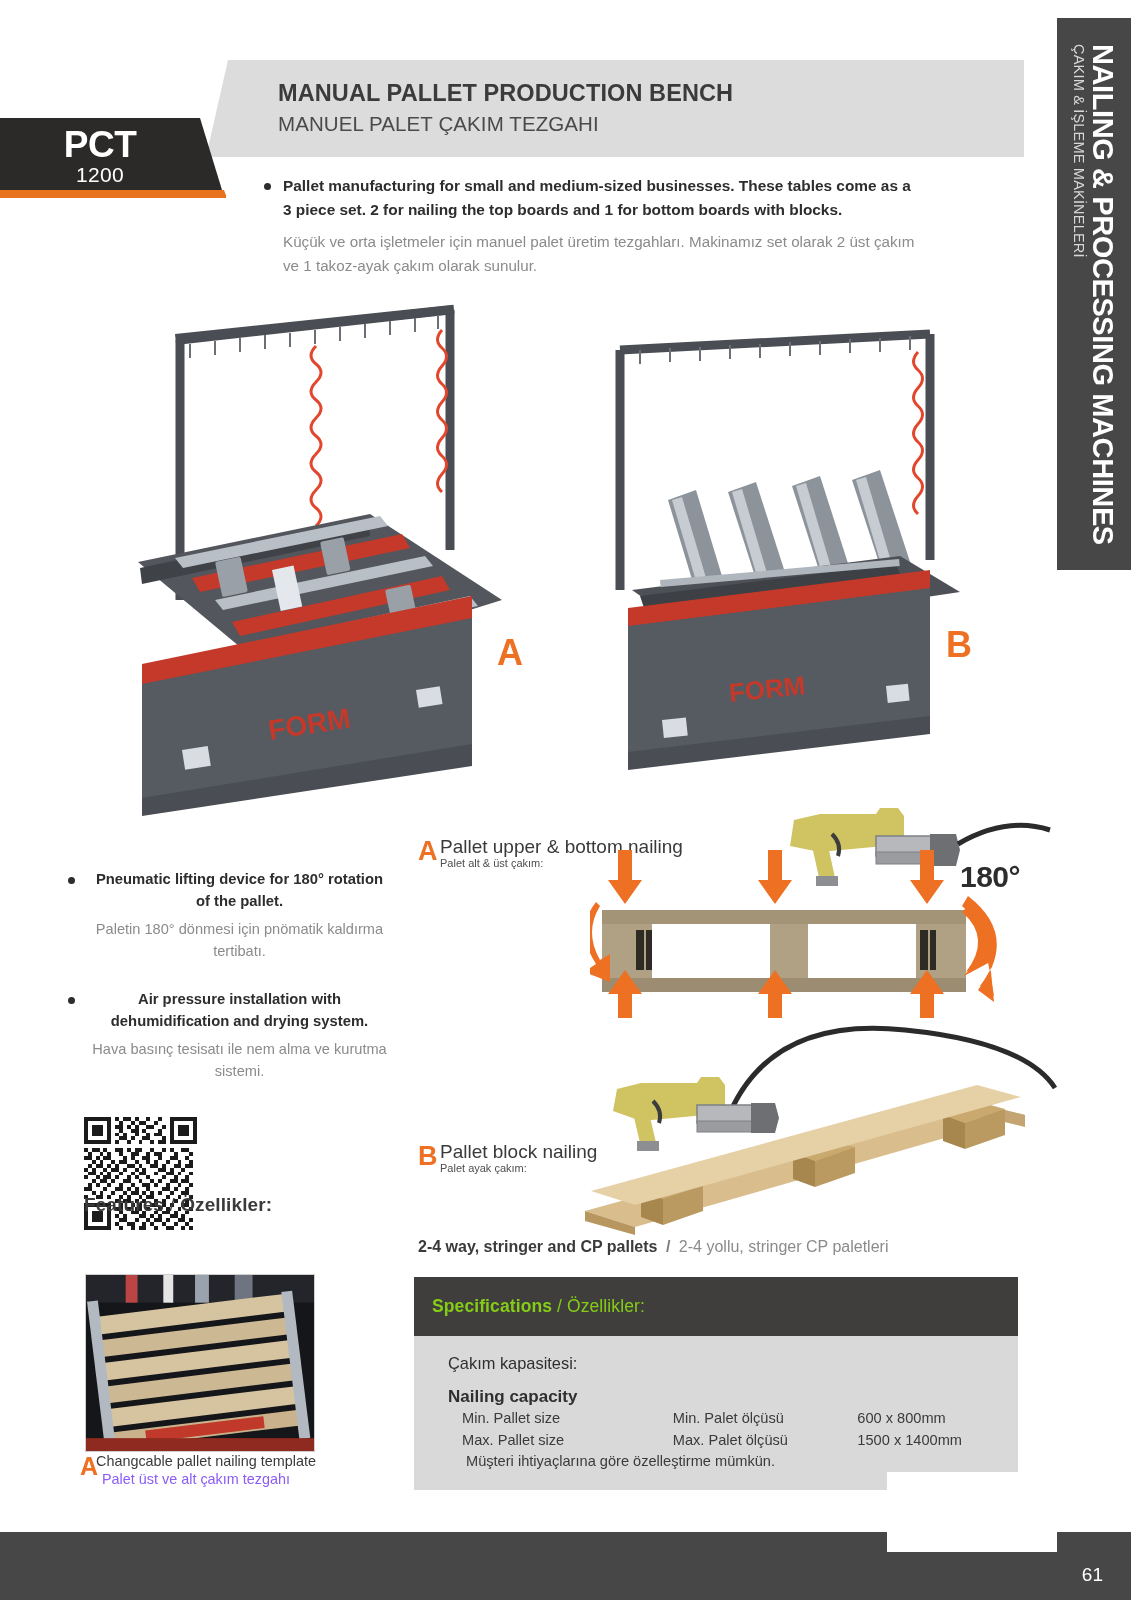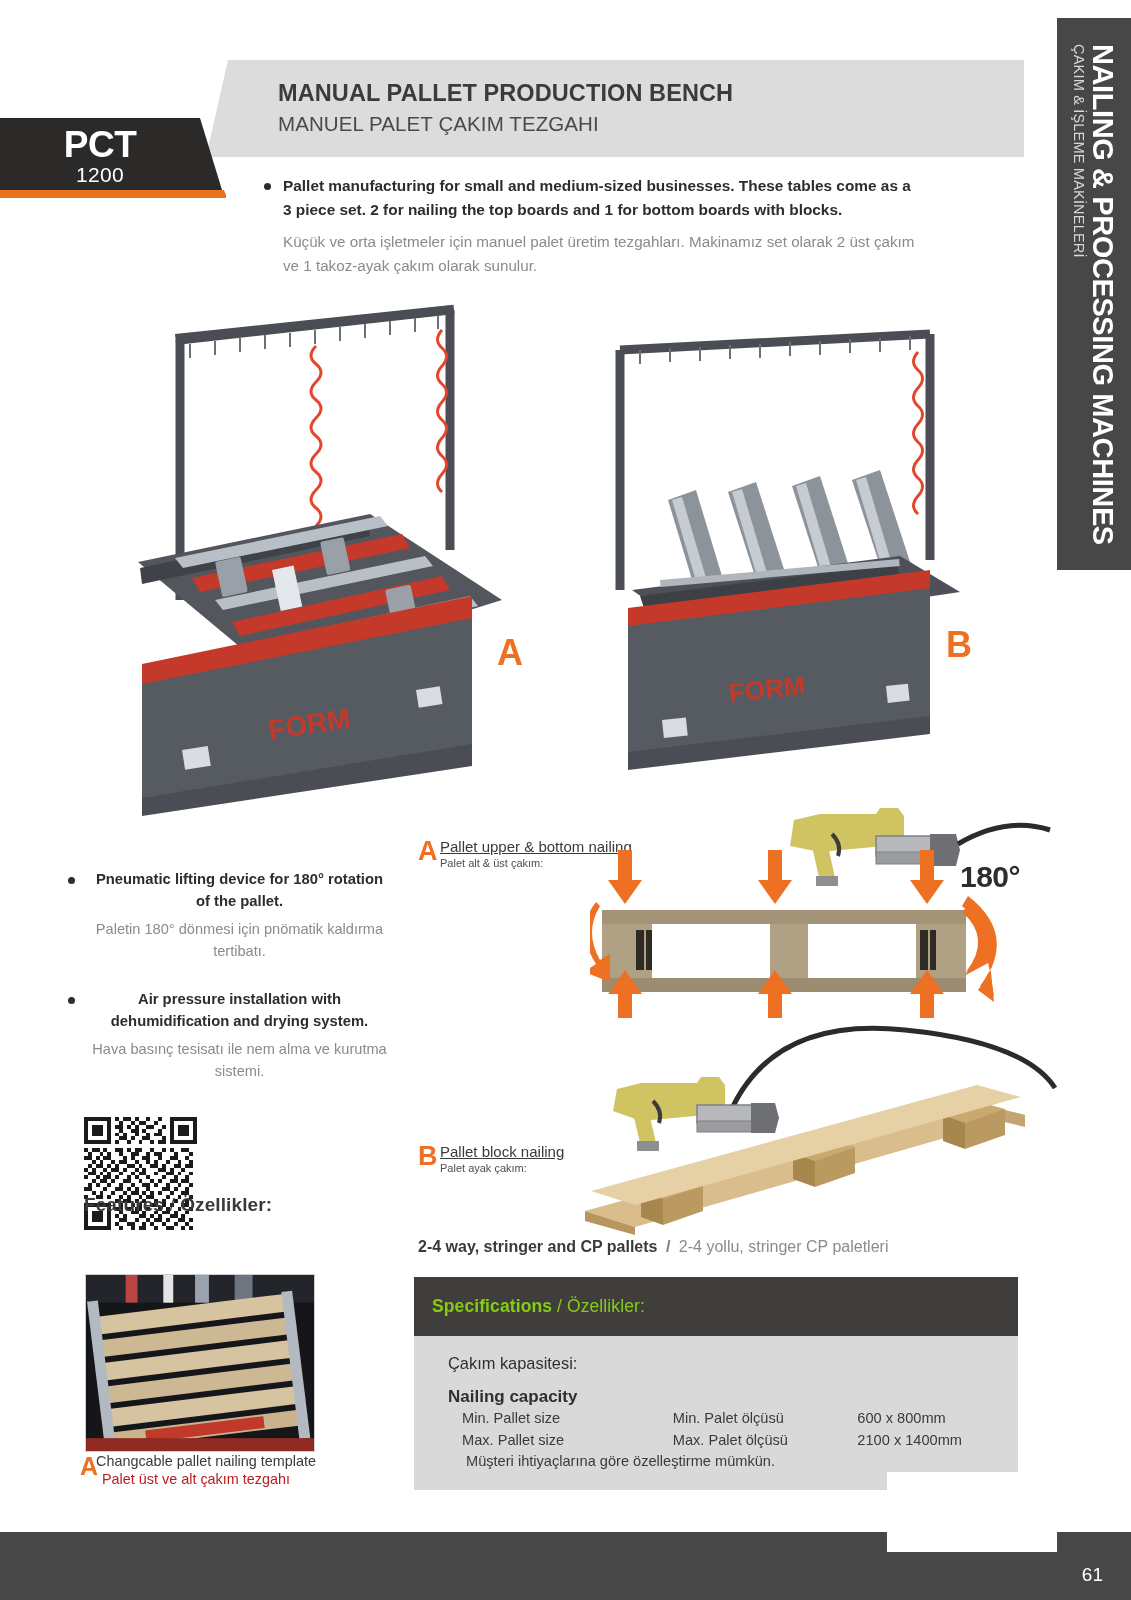--- a/index.html
+++ b/index.html
@@ -111,29 +111,29 @@
   
   #feat-photo {
     position:absolute; left:85px; top:1274px; width:230px; height:178px;
     border:1px solid #cfcfcf; background:#111; overflow:hidden;
   }
   #feat-cap { position:absolute; left:80px; top:1452px; width:320px; }
   #feat-cap .cap-letter {
     position:absolute; left:0; top:2px; color:#ed7023; font-weight:bold; font-size:25px; line-height:25px;
   }
   #feat-cap .cap-en { margin-left:16px; font-size:14.4px; color:#3a3a3a; line-height:18px; }
-  #feat-cap .cap-tr { margin-left:22px; font-size:14.4px; color:#b91c1c; line-height:18px; }
+  #feat-cap .cap-tr { margin-left:22px; font-size:14.4px; color:#8b5cf6; line-height:18px; }
 
   
   .callout { position:absolute; }
   .callout .c-letter {
     position:absolute; left:0; top:0; color:#ed7023; font-weight:bold;
     font-size:27px; line-height:27px;
   }
-  .callout .c-en { margin-left:22px; font-size:15px; color:#3a3a3a; line-height:17px;text-decoration:underline; }
+  .callout .c-en { margin-left:22px; font-size:19px; color:#3a3a3a; line-height:17px; }
   .callout .c-tr { margin-left:22px; font-size:11px; color:#4e4e4e; line-height:17px; }
   #calloutA { left:418px; top:838px; width:300px; }
   #calloutB { left:418px; top:1143px; width:300px; }
 
   #deg180 {
     position:absolute; left:960px; top:860px;
     font-size:30px; font-weight:bold; color:#2d2d2d; letter-spacing:-.5px;
   }
 
   
@@ -695,21 +695,21 @@
     <div id="cap-en">Nailing capacity</div>
 
     <div class="spec-row">
       <div class="c1">Min. Pallet size</div>
       <div class="c2">Min. Palet ölçüsü</div>
       <div class="c3">600 x 800mm</div>
     </div>
     <div class="spec-row">
       <div class="c1">Max. Pallet size</div>
       <div class="c2">Max. Palet ölçüsü</div>
-      <div class="c3">2100 x 1400mm</div>
+      <div class="c3">1500 x 1400mm</div>
     </div>
 
     <div class="spec-note tr">Müşteri ihtiyaçlarına göre özelleştirme mümkün.</div>
   </div>
 </div>
 
 <div id="footer"></div>
 <div id="white-cover"></div>
 <div id="pageno">61</div>
 

